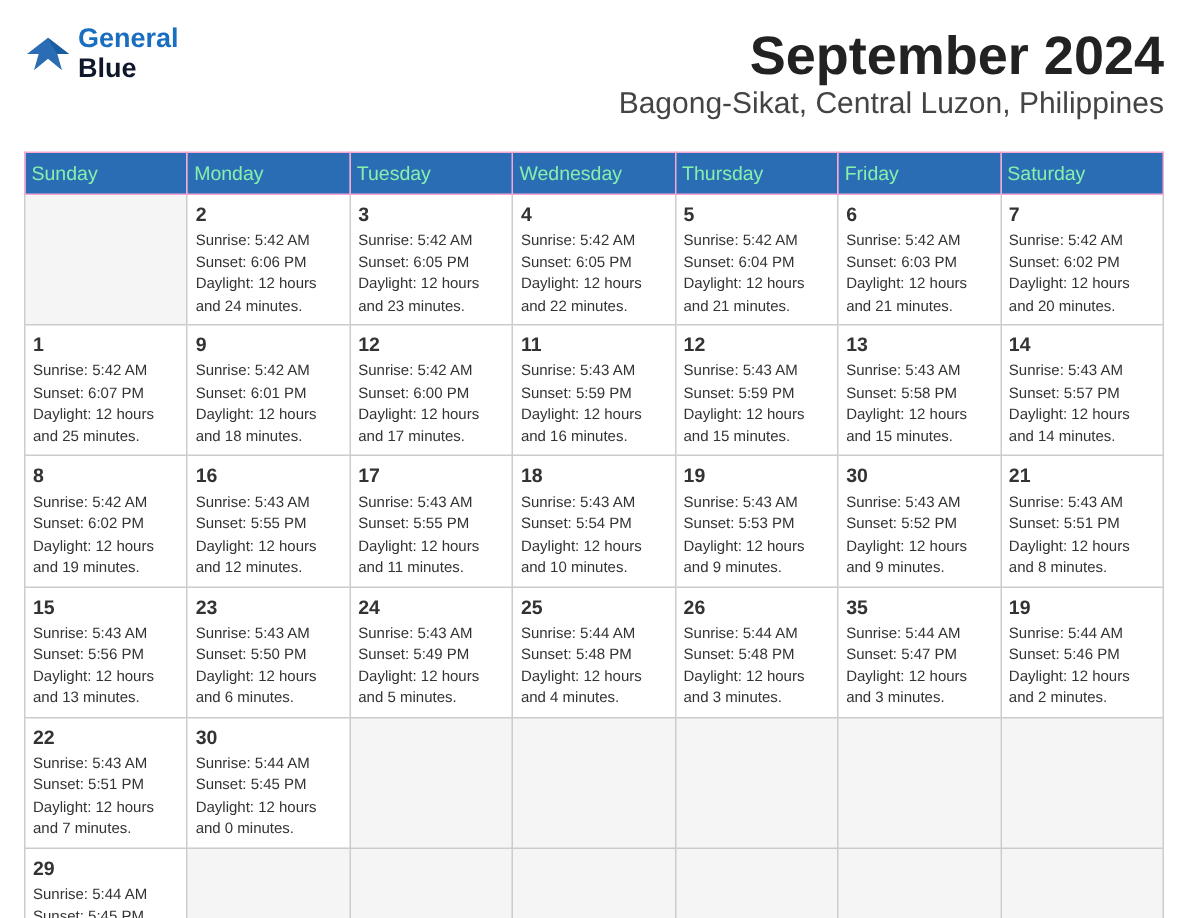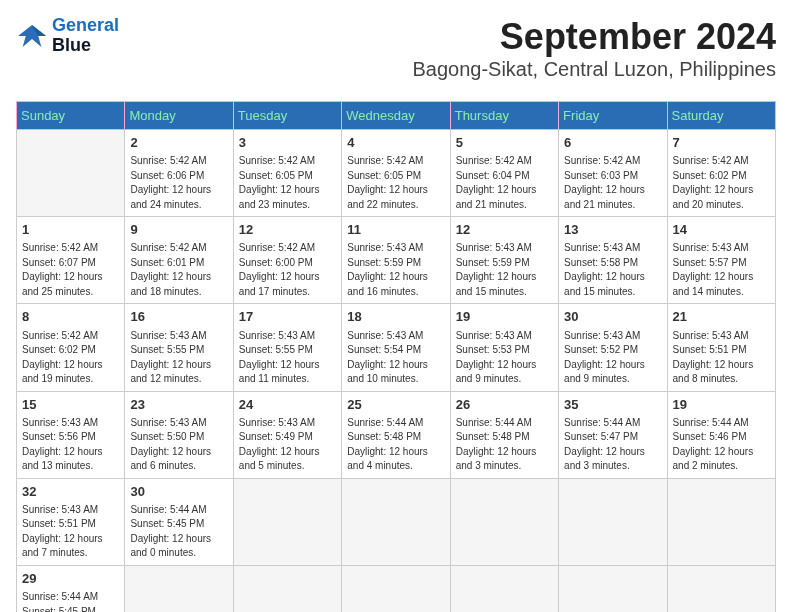--- a/index.html
+++ b/index.html
@@ -227,21 +227,21 @@
           <span class="day-num">35</span>
           <div class="day-info">Sunrise: 5:44 AM<br>Sunset: 5:47 PM<br>Daylight: 12 hours<br>and 3 minutes.</div>
         </td>
         <td>
           <span class="day-num">19</span>
           <div class="day-info">Sunrise: 5:44 AM<br>Sunset: 5:46 PM<br>Daylight: 12 hours<br>and 2 minutes.</div>
         </td>
       </tr>
       <tr>
         <td>
-          <span class="day-num">32</span>
+          <span class="day-num">22</span>
           <div class="day-info">Sunrise: 5:43 AM<br>Sunset: 5:51 PM<br>Daylight: 12 hours<br>and 7 minutes.</div>
         </td>
         <td>
           <span class="day-num">30</span>
           <div class="day-info">Sunrise: 5:44 AM<br>Sunset: 5:45 PM<br>Daylight: 12 hours<br>and 0 minutes.</div>
         </td>
         <td class="empty"></td>
         <td class="empty"></td>
         <td class="empty"></td>
         <td class="empty"></td>

